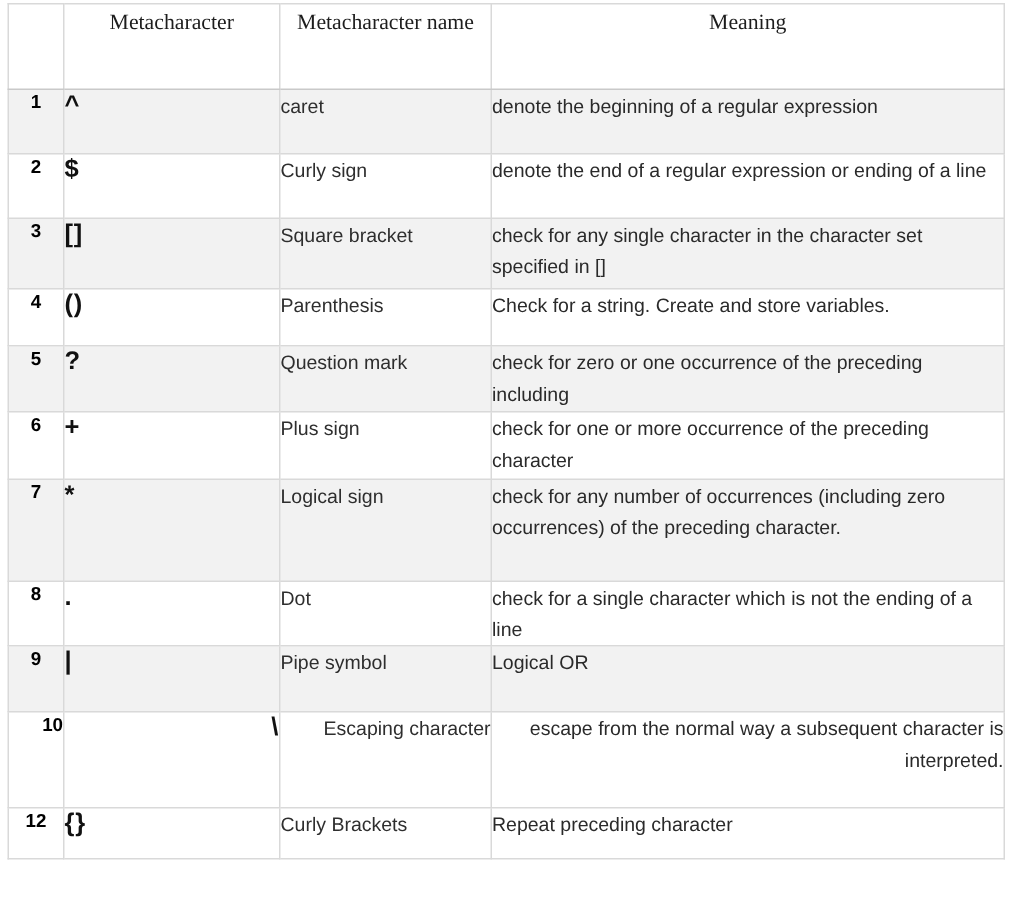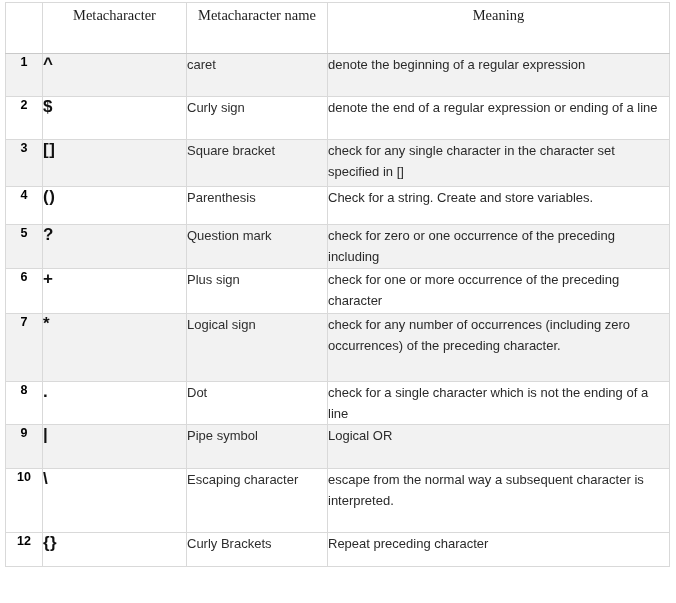--- a/index.html
+++ b/index.html
@@ -49,21 +49,21 @@
   thead tr.header-row th {
     background: #ffffff;
     border-bottom: 1px solid #c9c9c9;
     font-family: "Liberation Serif", serif;
     font-weight: 400;
     font-size: 14.5px;
     line-height: 17px;
     color: #1d1d1d;
     height: 38px;
     text-align: center;
-    padding: 4px 4px 8px 4px;
+    padding: 4px 4px 14px 4px;
   }
   th.h-num { }
   th.h-char   { text-align: center; }
   th.h-name   { text-align: center; }
   th.h-mean   { text-align: center; }
 
   
   tbody tr td {
     font-size: 13px;
     line-height: 21px;
@@ -106,21 +106,21 @@
   
   tr.r1  td { height: 42px; }
   tr.r2  td { height: 42px; }
   tr.r3  td { height: 46px; }
   tr.r4  td { height: 37px; }
   tr.r5  td { height: 43px; }
   tr.r6  td { height: 44px; }
   tr.r7  td { height: 67px; }
   tr.r8  td { height: 42px; }
   tr.r9  td { height: 43px; }
-  tr.r10 td { height: 63px; }
+  tr.r10 td { height: 63px; text-align: right; }
   tr.r11 td { height: 43px; }
   tr.r12 td { height: 33px; }
 </style>
 </head>
 <body>
 
 <div id="page">
 
   <table class="meta-table">
     <colgroup>

